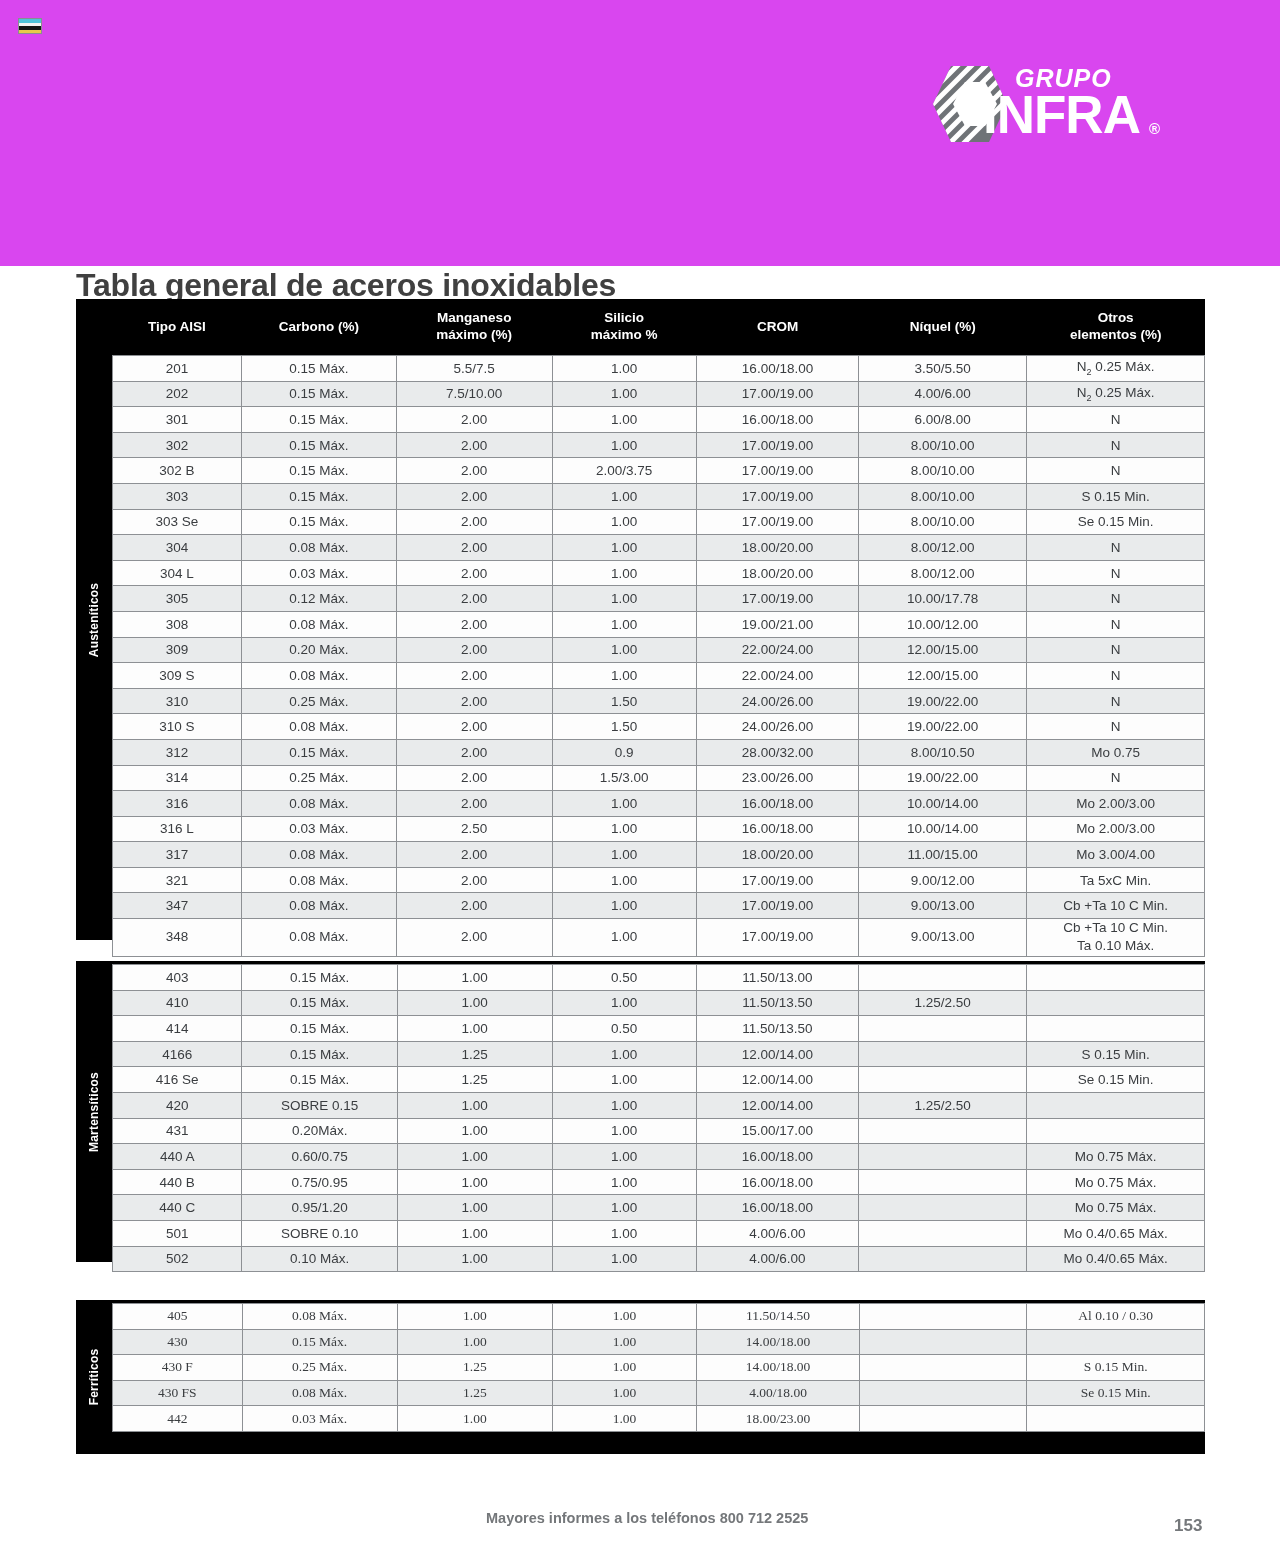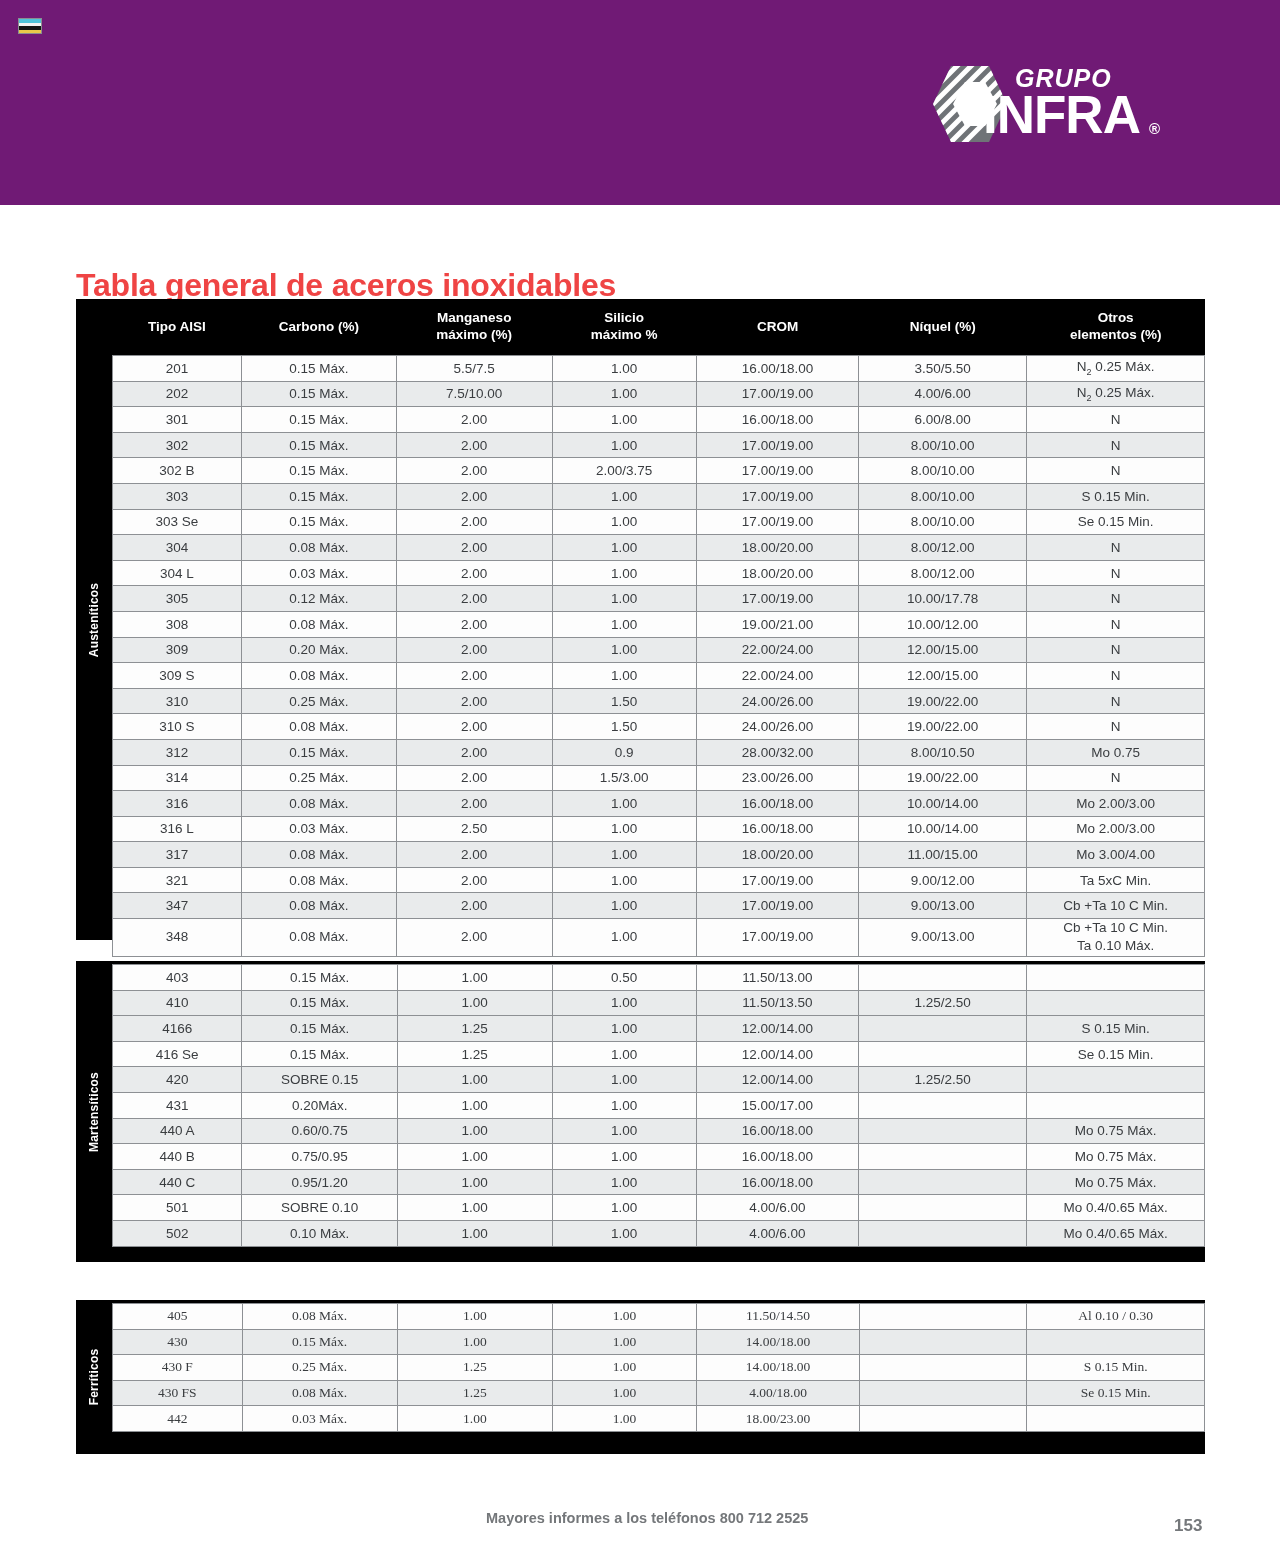--- a/index.html
+++ b/index.html
@@ -7,22 +7,22 @@
     width:1280px;height:1558px;
     background:#ffffff;
     font-family:"Liberation Sans", sans-serif;
     -webkit-font-smoothing:antialiased;
     position:relative;
     overflow:hidden;
   }
 
   
   .header-band{
-    position:absolute;left:0;top:0;width:1280px;height:205px;
-    background:#701a75;
+    position:absolute;left:0;top:0;width:1280px;height:266px;
+    background:#d946ef;
   }
   .corner-badge{
     position:absolute;left:18px;top:18px;width:22px;height:14px;
     display:flex;flex-direction:column;border:1px solid #8a8d90;
   }
   .corner-badge i{display:block;height:25%;width:100%;}
   .cb1{background:#4fc3d9;}
   .cb2{background:#f2f2f2;}
   .cb3{background:#141414;}
   .cb4{background:#e8c84a;}
@@ -46,21 +46,21 @@
     line-height:1;
   }
   .logo-reg{
     position:absolute;left:222px;top:62px;
     font-size:15px;color:#ffffff;font-weight:bold;
   }
 
   
   .page-title{
     position:absolute;left:76px;top:246px;
-    font-size:32px;font-weight:bold;color:#ef4444;
+    font-size:32px;font-weight:bold;color:#404040;
     letter-spacing:-0.2px;
   }
 
   
   .table-block{
     position:absolute;left:76px;
     background:#000000;
     box-sizing:border-box;
   }
   .side-label{
@@ -408,20 +408,29 @@
           </tr>
           <tr class="alt">
             <td class="col-a">410</td>
             <td class="col-b">0.15 Máx.</td>
             <td class="col-c">1.00</td>
             <td class="col-d">1.00</td>
             <td class="col-e">11.50/13.50</td>
             <td class="col-f">1.25/2.50</td>
             <td class="col-g"></td>
           </tr>
+          <tr class="norm">
+            <td class="col-a">414</td>
+            <td class="col-b">0.15 Máx.</td>
+            <td class="col-c">1.00</td>
+            <td class="col-d">0.50</td>
+            <td class="col-e">11.50/13.50</td>
+            <td class="col-f"></td>
+            <td class="col-g"></td>
+          </tr>
           <tr class="alt">
             <td class="col-a">4166</td>
             <td class="col-b">0.15 Máx.</td>
             <td class="col-c">1.25</td>
             <td class="col-d">1.00</td>
             <td class="col-e">12.00/14.00</td>
             <td class="col-f"></td>
             <td class="col-g">S 0.15 Min.</td>
           </tr>
           <tr class="norm">

